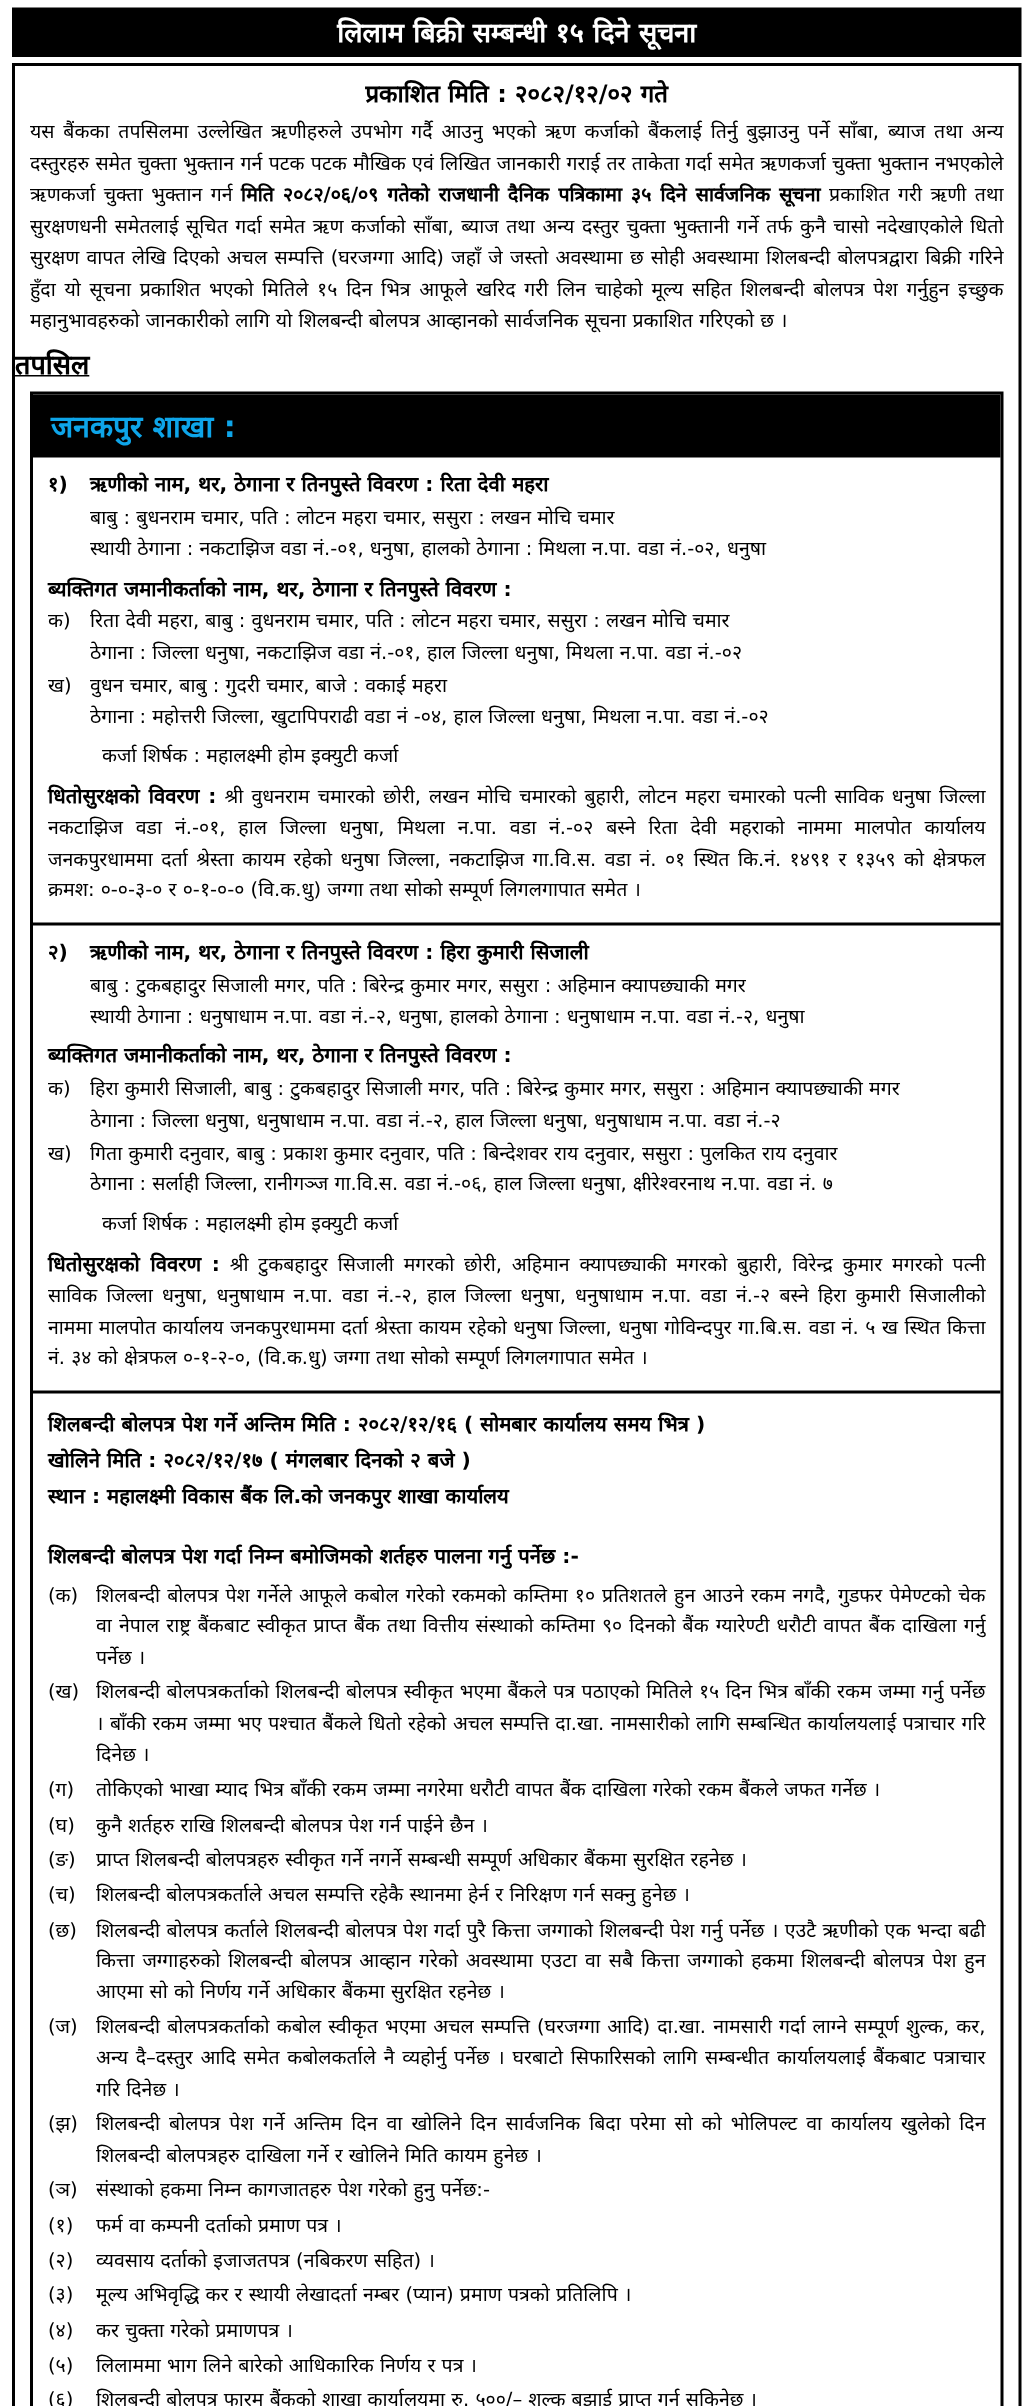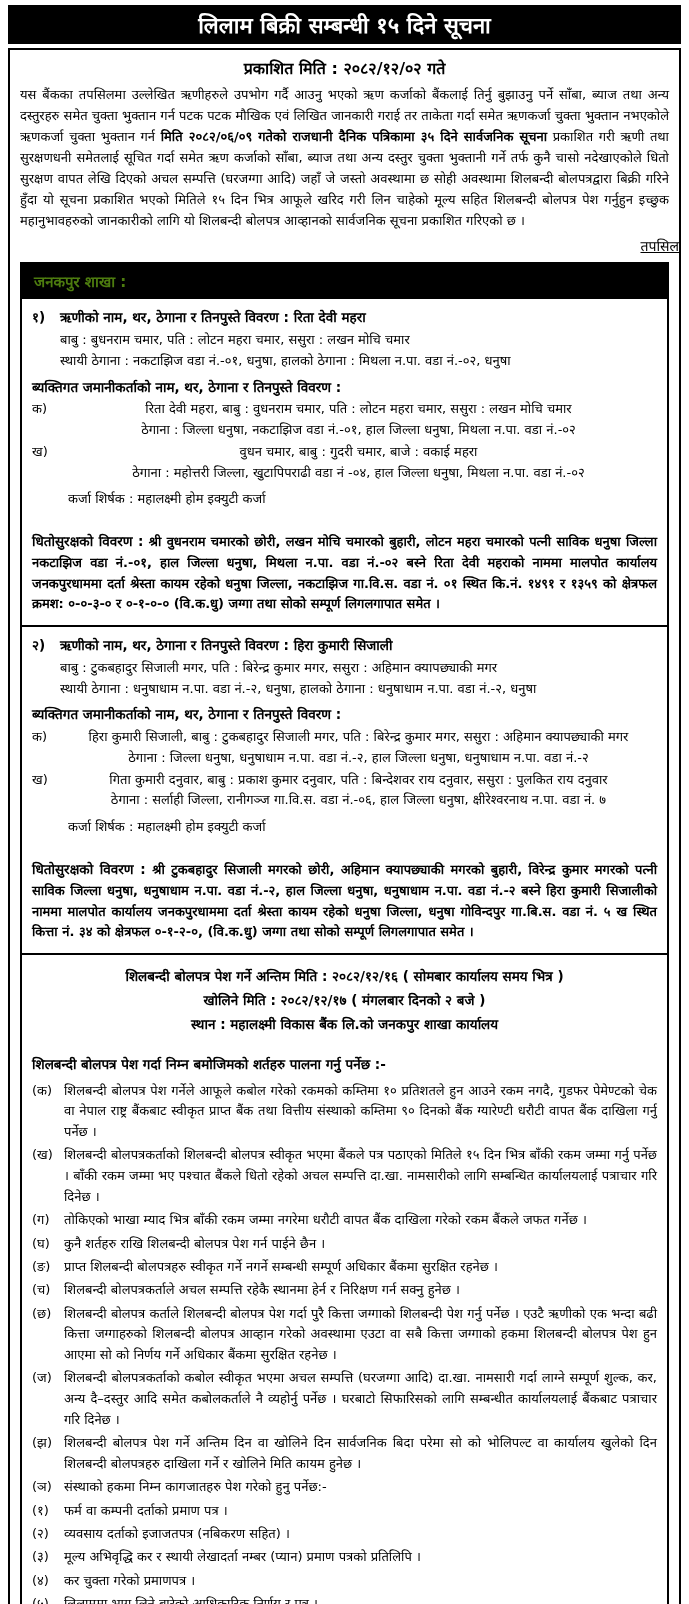--- a/index.html
+++ b/index.html
@@ -1,37 +1,37 @@
 <!DOCTYPE html>
 <html><head>
 <meta charset="utf-8">
 <style>
   html,body{margin:0;padding:0;background:#fff;color:#000;}
   body{width:689px;font-family:"DejaVu Sans","Liberation Sans",sans-serif;}
   .page{box-sizing:border-box;width:689px;min-height:1604px;padding:5px 8px 4px;display:flex;flex-direction:column;}
-  .title-bar{background:#000;color:#fff;text-align:center;font-weight:bold;font-size:22px;padding:4px 0 5px;}
+  .title-bar{background:#000;color:#fff;text-align:center;font-weight:bold;font-size:18px;padding:4px 0 5px;}
   .doc-box{border:2px solid #000;margin-top:4px;flex:1;display:flex;flex-direction:column;}
   .published{text-align:center;font-weight:bold;font-size:16px;margin:7px 0 2px;}
   .intro{font-size:13px;line-height:1.62;text-align:justify;margin:3px 10px 2px;}
-  .tapasil{text-align:right;font-weight:normal;text-decoration:underline;font-size:14px;margin:3px 0 7px;}
+  .tapasil{text-align:left;font-weight:bold;text-decoration:underline;font-size:18px;margin:3px 0 7px;}
   .inner-table{border:2px solid #000;margin:0 10px;}
-  .branch-bar{background:#000;color:#4d7c0f;font-weight:bold;font-size:15px;padding:7px 12px 8px;}
+  .branch-bar{background:#000;color:#0ea5e9;font-weight:bold;font-size:20px;padding:7px 12px 8px;}
   .section{border-top:2px solid #000;padding:8px 10px 10px;font-size:13px;line-height:1.6;}
   .section:nth-child(2){border-top:none;}
   .sec-head{display:flex;font-weight:bold;font-size:13.5px;margin-bottom:1px;}
   .sec-num{width:28px;flex:none;}
   .sec-indent{padding-left:28px;}
   .g-head{font-weight:bold;font-size:13.5px;margin-top:5px;}
   .g-row{display:flex;margin-top:1px;}
   .g-label{width:28px;flex:none;}
-  .g-body{flex:1;text-align:center;}
+  .g-body{flex:1;}
   .loan-title{margin-top:6px;margin-left:36px;}
-  .collateral{text-align:justify;margin-top:21px;font-weight:bold;}
+  .collateral{text-align:justify;margin-top:5px;}
   .collateral b{font-size:13.5px;}
-  .bid-line{font-weight:bold;font-size:13.5px;margin:3px 0;line-height:1.55;text-align:center;}
+  .bid-line{font-weight:bold;font-size:13.5px;margin:3px 0;line-height:1.55;}
   .cond-head{font-weight:bold;font-size:13.5px;margin:19px 0 5px;}
   .cond-row{display:flex;margin:2.5px 0;}
   .cond-label{width:32px;flex:none;}
   .cond-text{flex:1;text-align:justify;}
 </style>
 </head>
 <body>
 
 <div class="page">
 

